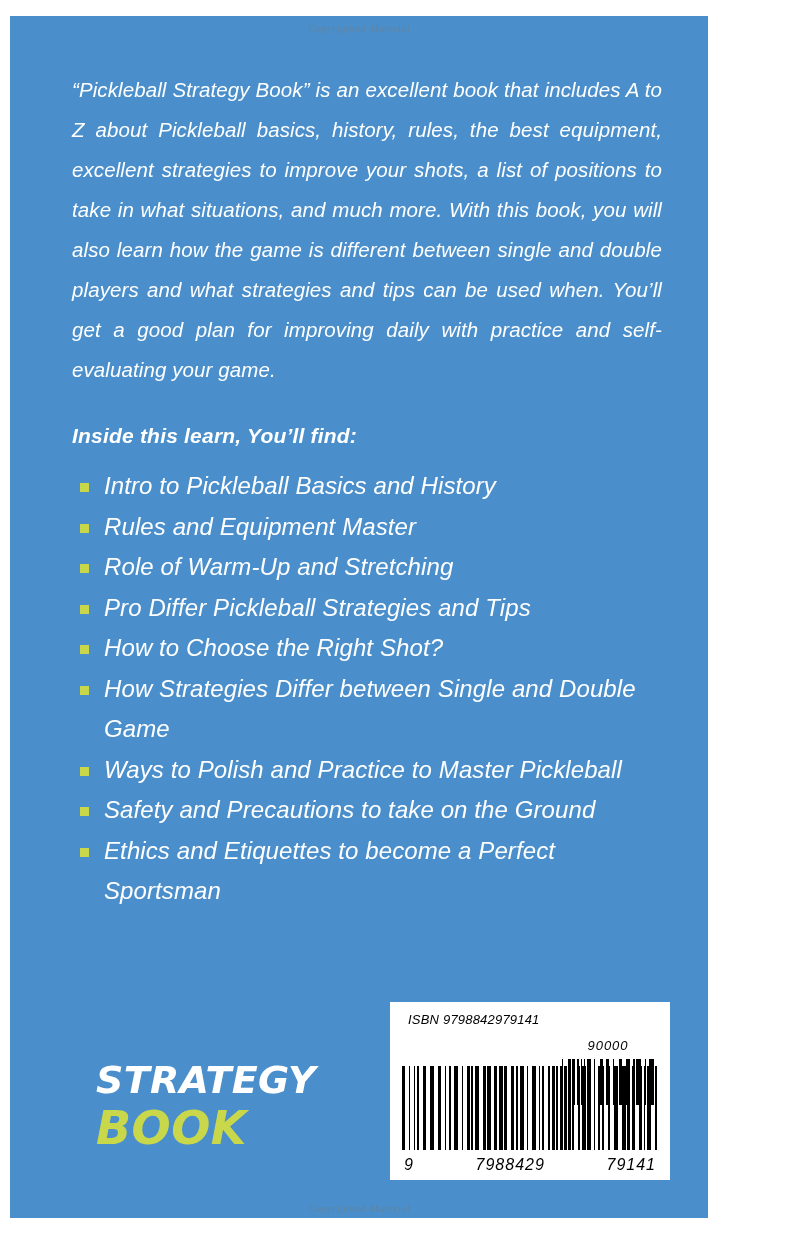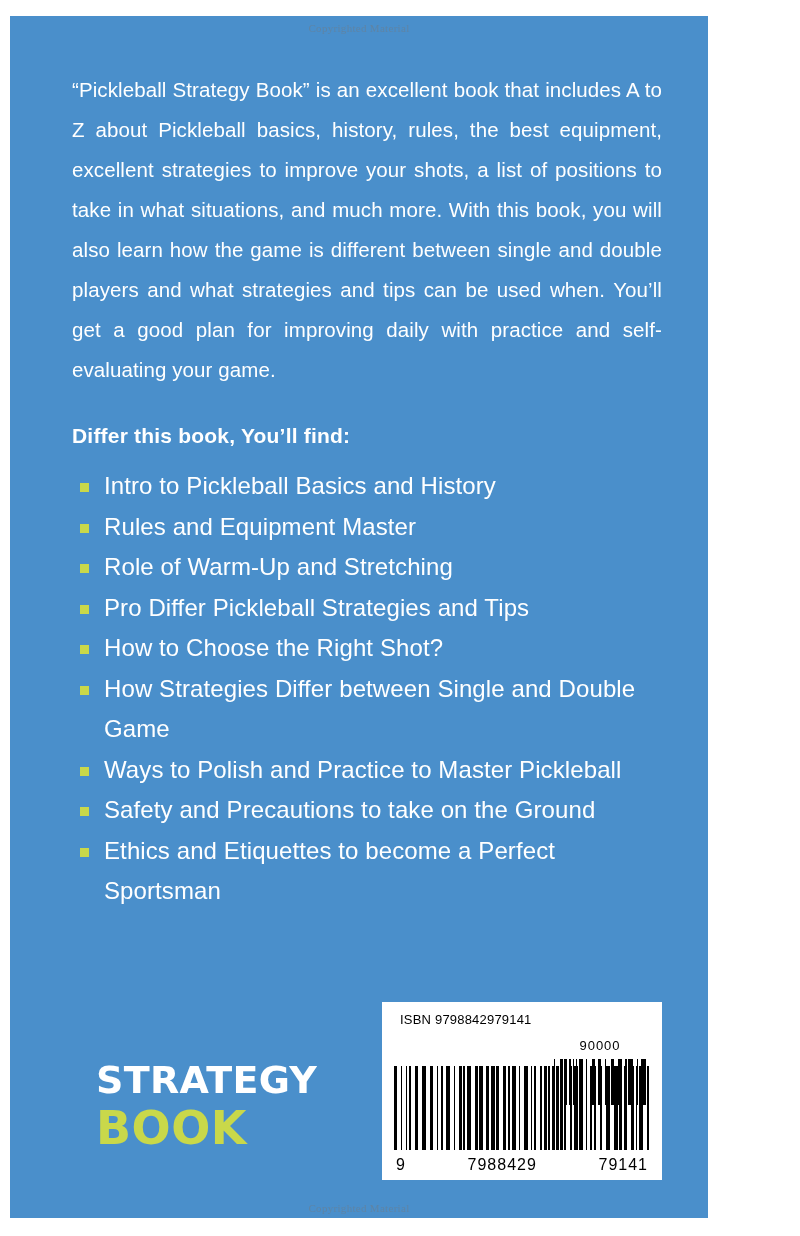--- a/index.html
+++ b/index.html
@@ -14,20 +14,21 @@
     overflow: hidden;
   }
 
   .book-back {
     position: relative;
     width: 718px;
     height: 1236px;
     background: #4a8fcb;
     box-sizing: border-box;
     overflow: hidden;
+    font-style: italic;
   }
 
   
   .edge-top {
     position: absolute;
     top: 0; left: 0; right: 0;
     height: 16px;
     background: #ffffff;
   }
   .edge-bottom {
@@ -137,21 +138,21 @@
     font-size: 46px;
     font-weight: bold;
     letter-spacing: 0.5px;
     line-height: 52px;
     font-family: "DejaVu Sans", sans-serif;
   }
 
   
   .barcode-box {
     position: absolute;
-    right: 56px;
+    right: 48px;
     bottom: 56px;
     width: 280px;
     height: 178px;
     background: #ffffff;
     padding: 8px 10px;
     box-sizing: border-box;
   }
   .isbn-text {
     font-family: "Liberation Sans", sans-serif;
     font-size: 13px;
@@ -216,21 +217,21 @@
   <div class="edge-bottom"></div>
   <div class="edge-left"></div>
   <div class="edge-right"></div>
 
   <div class="watermark top">Copyrighted Material</div>
   <div class="watermark bottom">Copyrighted Material</div>
 
   <div class="content">
     <p class="blurb">“Pickleball Strategy Book” is an excellent book that includes A to Z about Pickleball basics, history, rules, the best equipment, excellent strategies to improve your shots, a list of positions to take in what situations, and much more. With this book, you will also learn how the game is different between single and double players and what strategies and tips can be used when. You’ll get a good plan for improving daily with practice and self-evaluating your game.</p>
 
-    <div class="inside-heading">Differ this book, You’ll find:</div>
+    <div class="inside-heading">Inside this learn, You’ll find:</div>
 
     <ul class="bullets">
       <li><span class="sq"></span><span>Intro to Pickleball Basics and History</span></li>
       <li><span class="sq"></span><span>Rules and Equipment Master</span></li>
       <li><span class="sq"></span><span>Role of Warm-Up and Stretching</span></li>
       <li><span class="sq"></span></li>
       <li><span class="sq"></span><span>Pro Differ Pickleball Strategies and Tips</span></li>
       <li><span class="sq"></span><span>How to Choose the Right Shot?</span></li>
       <li><span class="sq"></span><span>How Strategies Differ between Single and Double Game</span></li>
       <li><span class="sq"></span><span>Ways to Polish and Practice to Master Pickleball</span></li>

